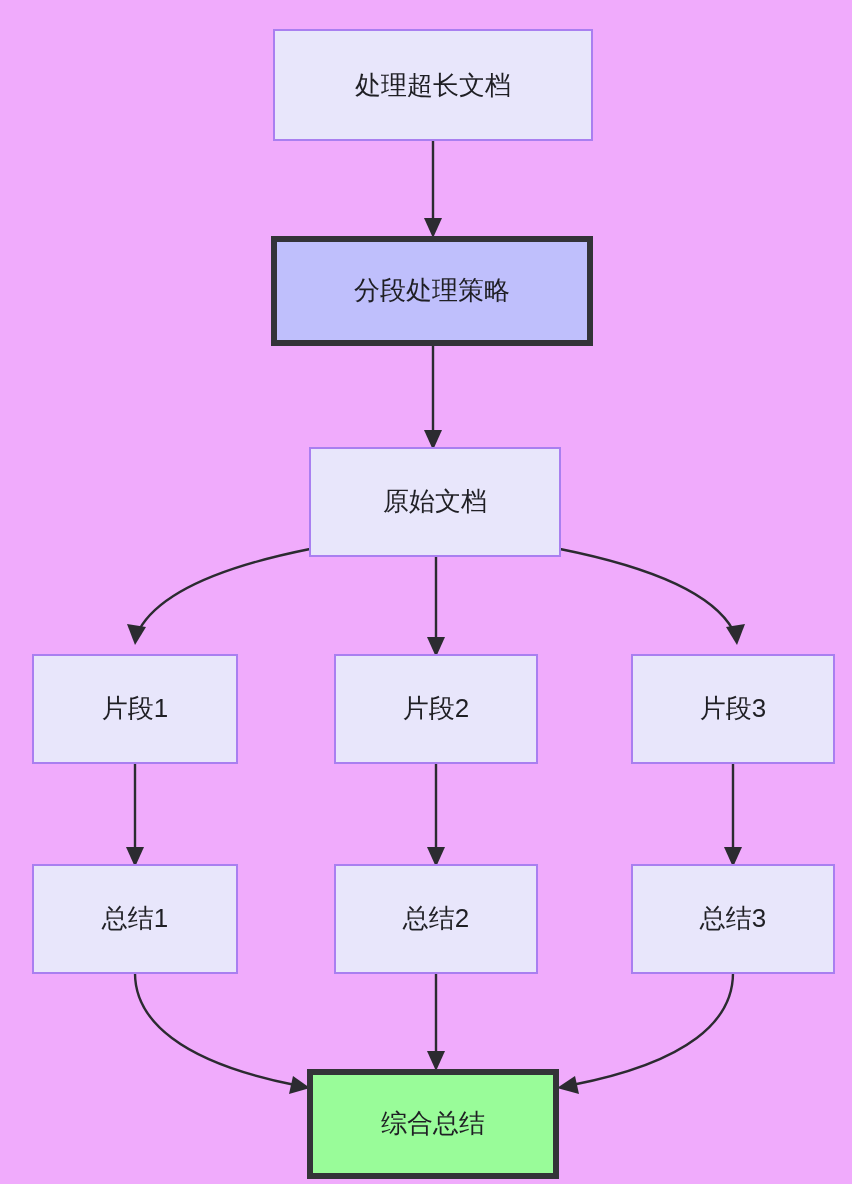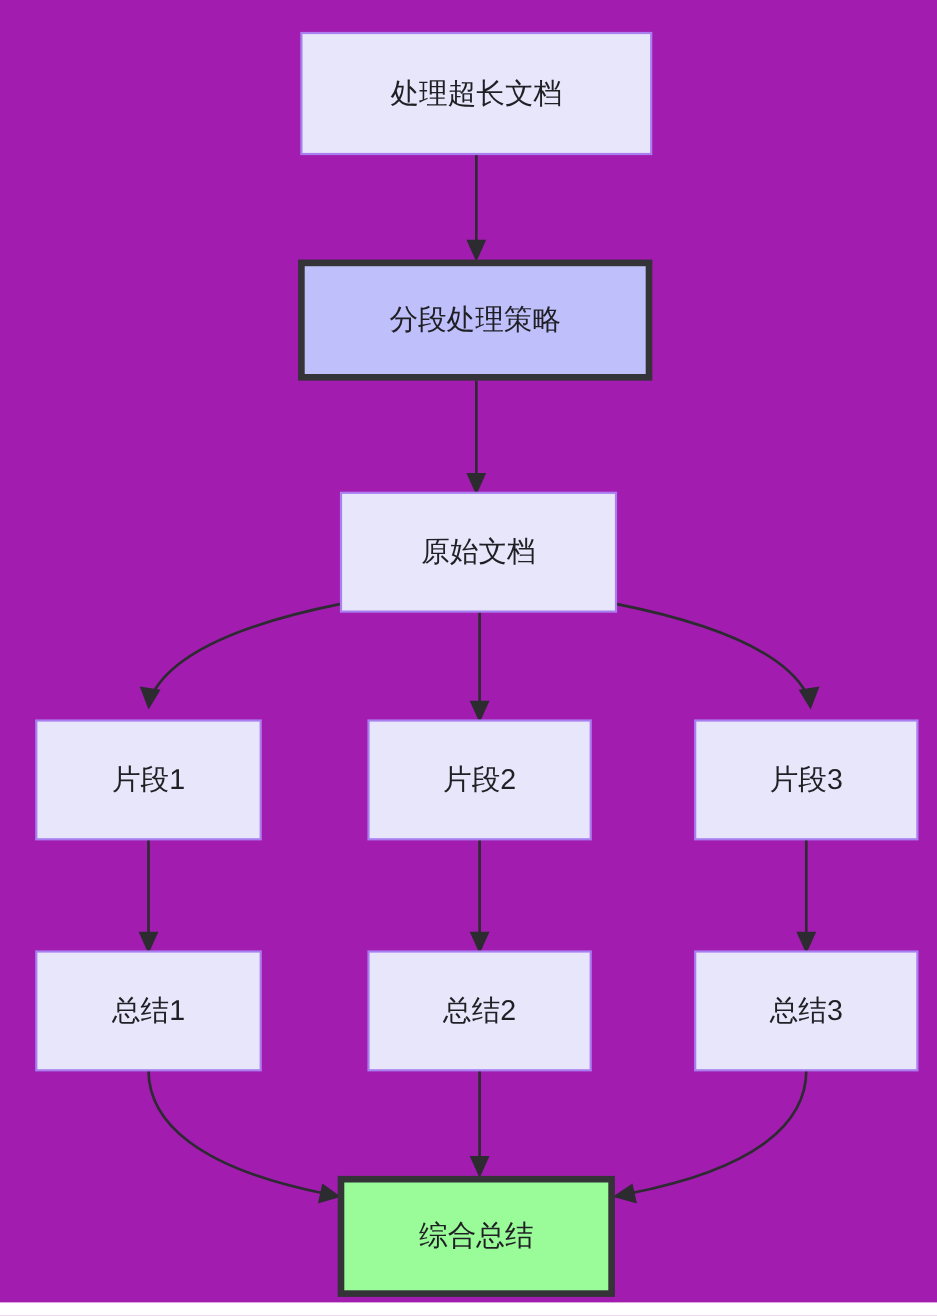--- a/index.html
+++ b/index.html
@@ -12,21 +12,21 @@
     width: 852px;
     height: 1196px;
     font-family: "Liberation Sans", "DejaVu Sans", sans-serif;
     overflow: hidden;
     position: relative;
   }
   #diagram-root {
     position: relative;
     width: 852px;
     height: 1184px;
-    background: #a21caf;
+    background: #f0abfc;
   }
   svg#flow-svg {
     position: absolute;
     top: 0;
     left: 0;
     width: 852px;
     height: 1196px;
     display: block;
   }
   .node-rect {

